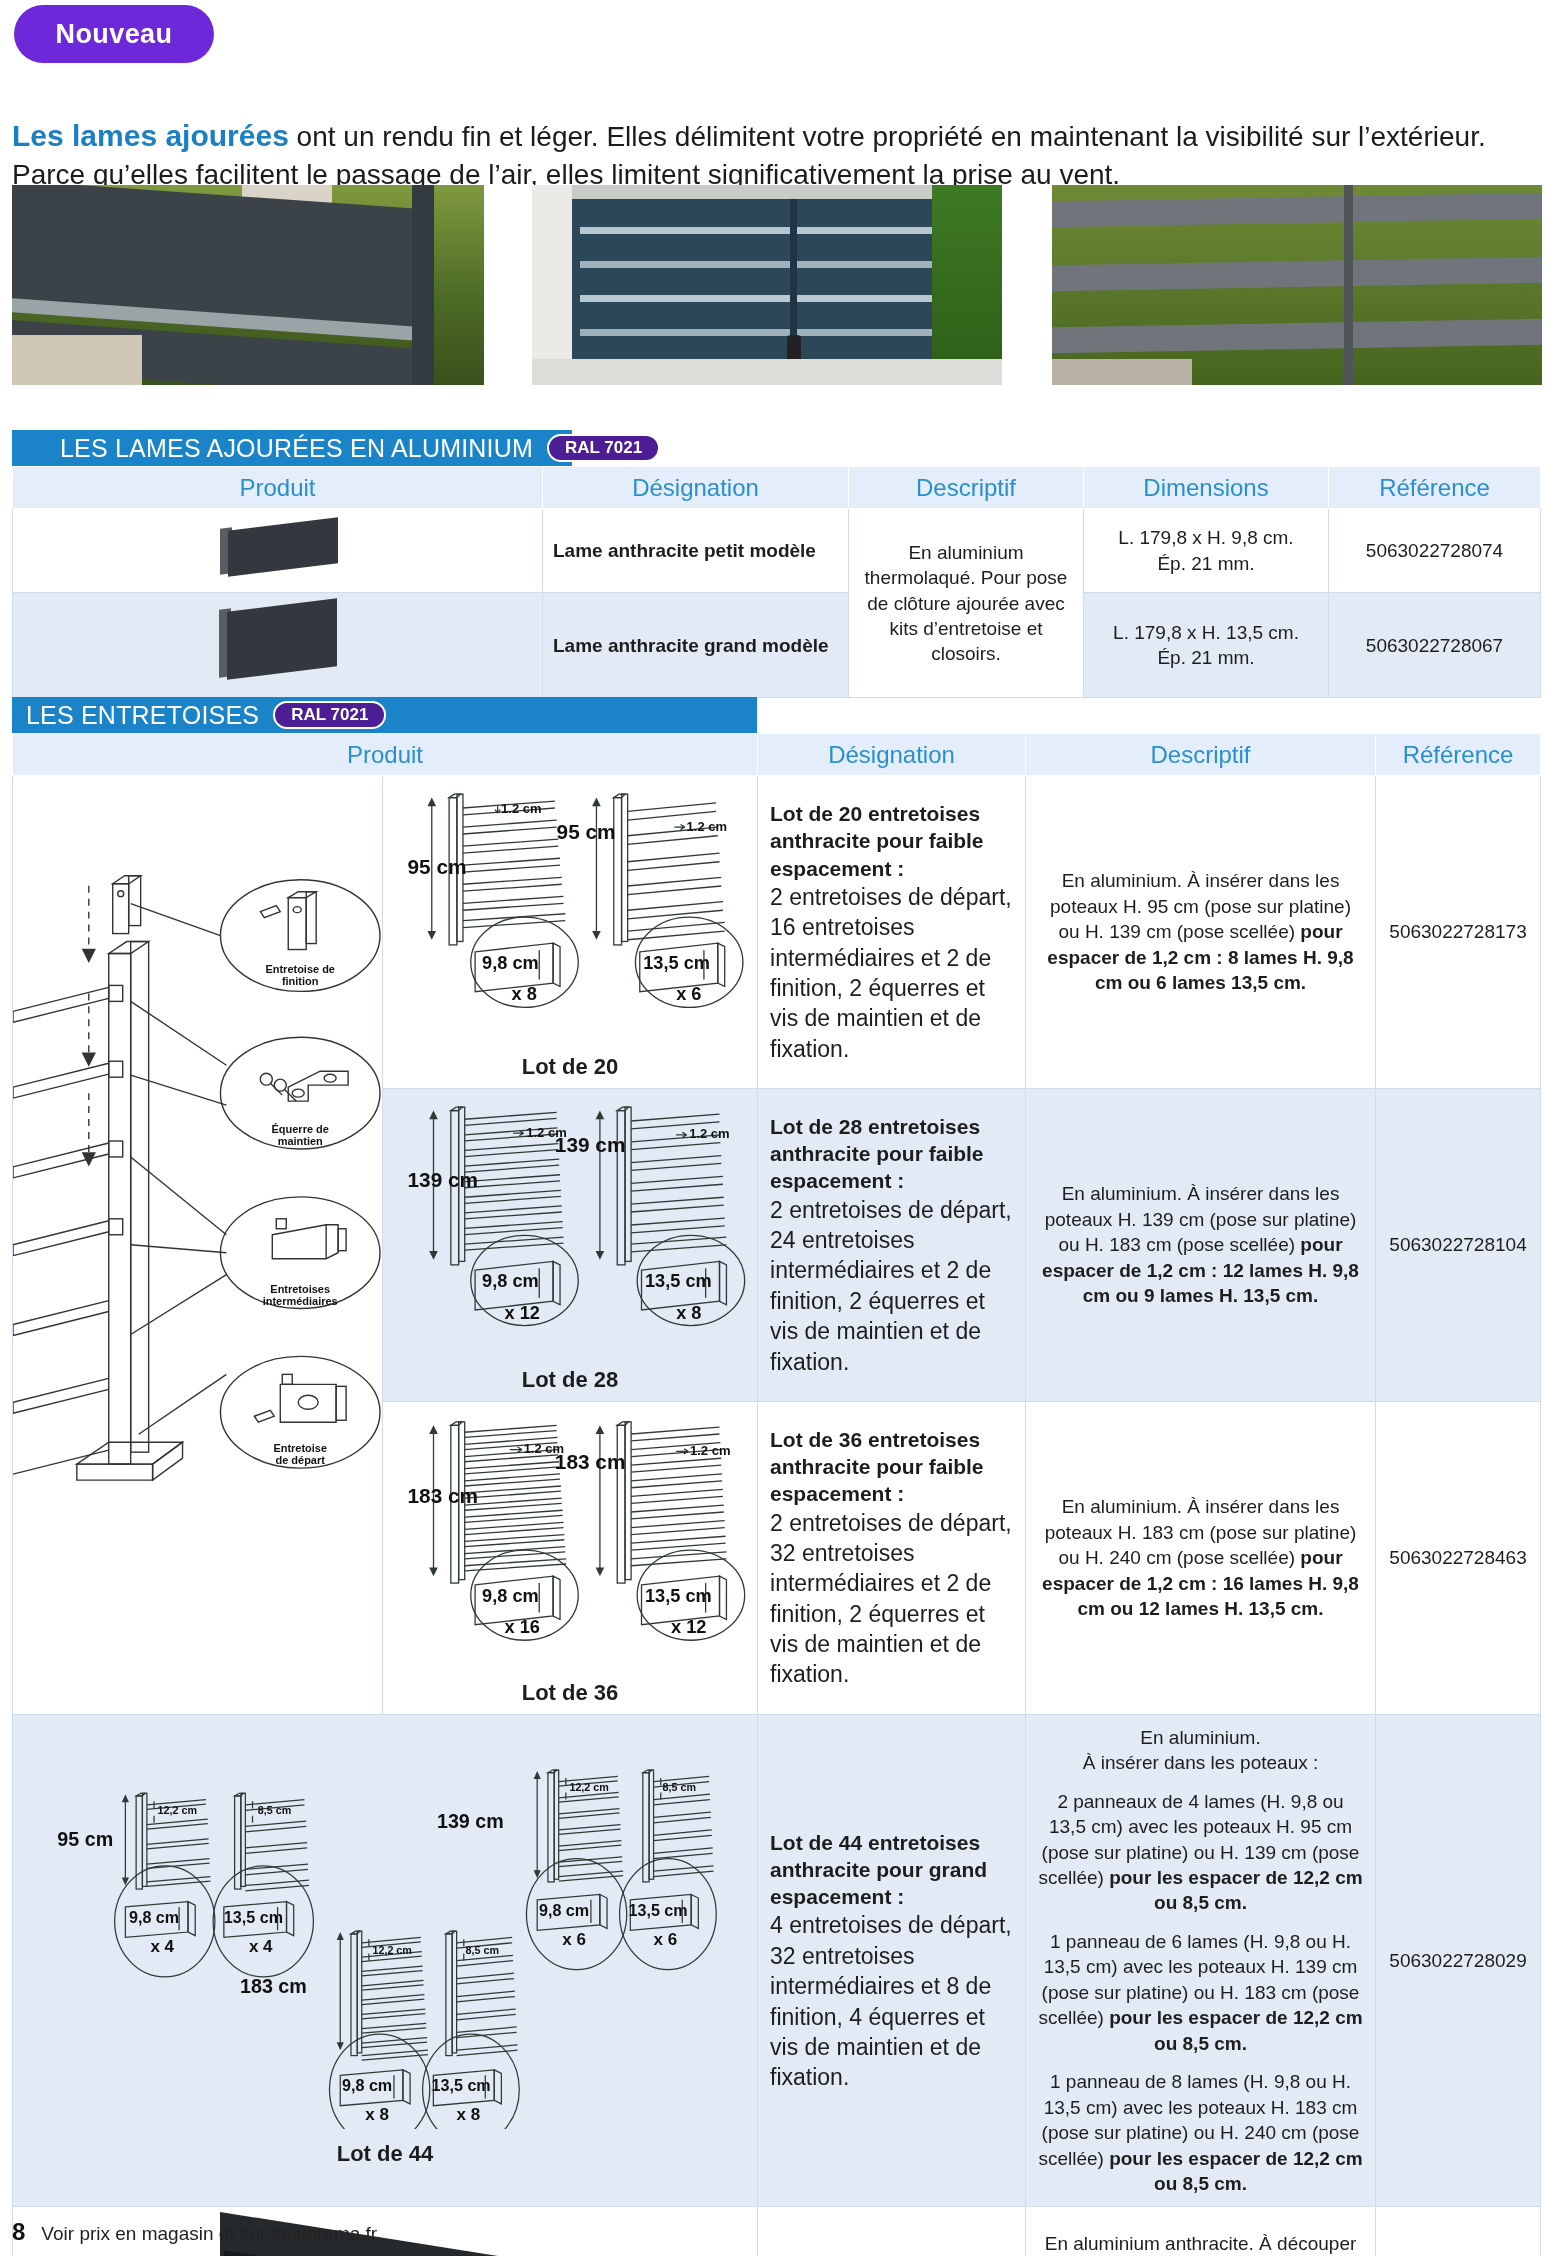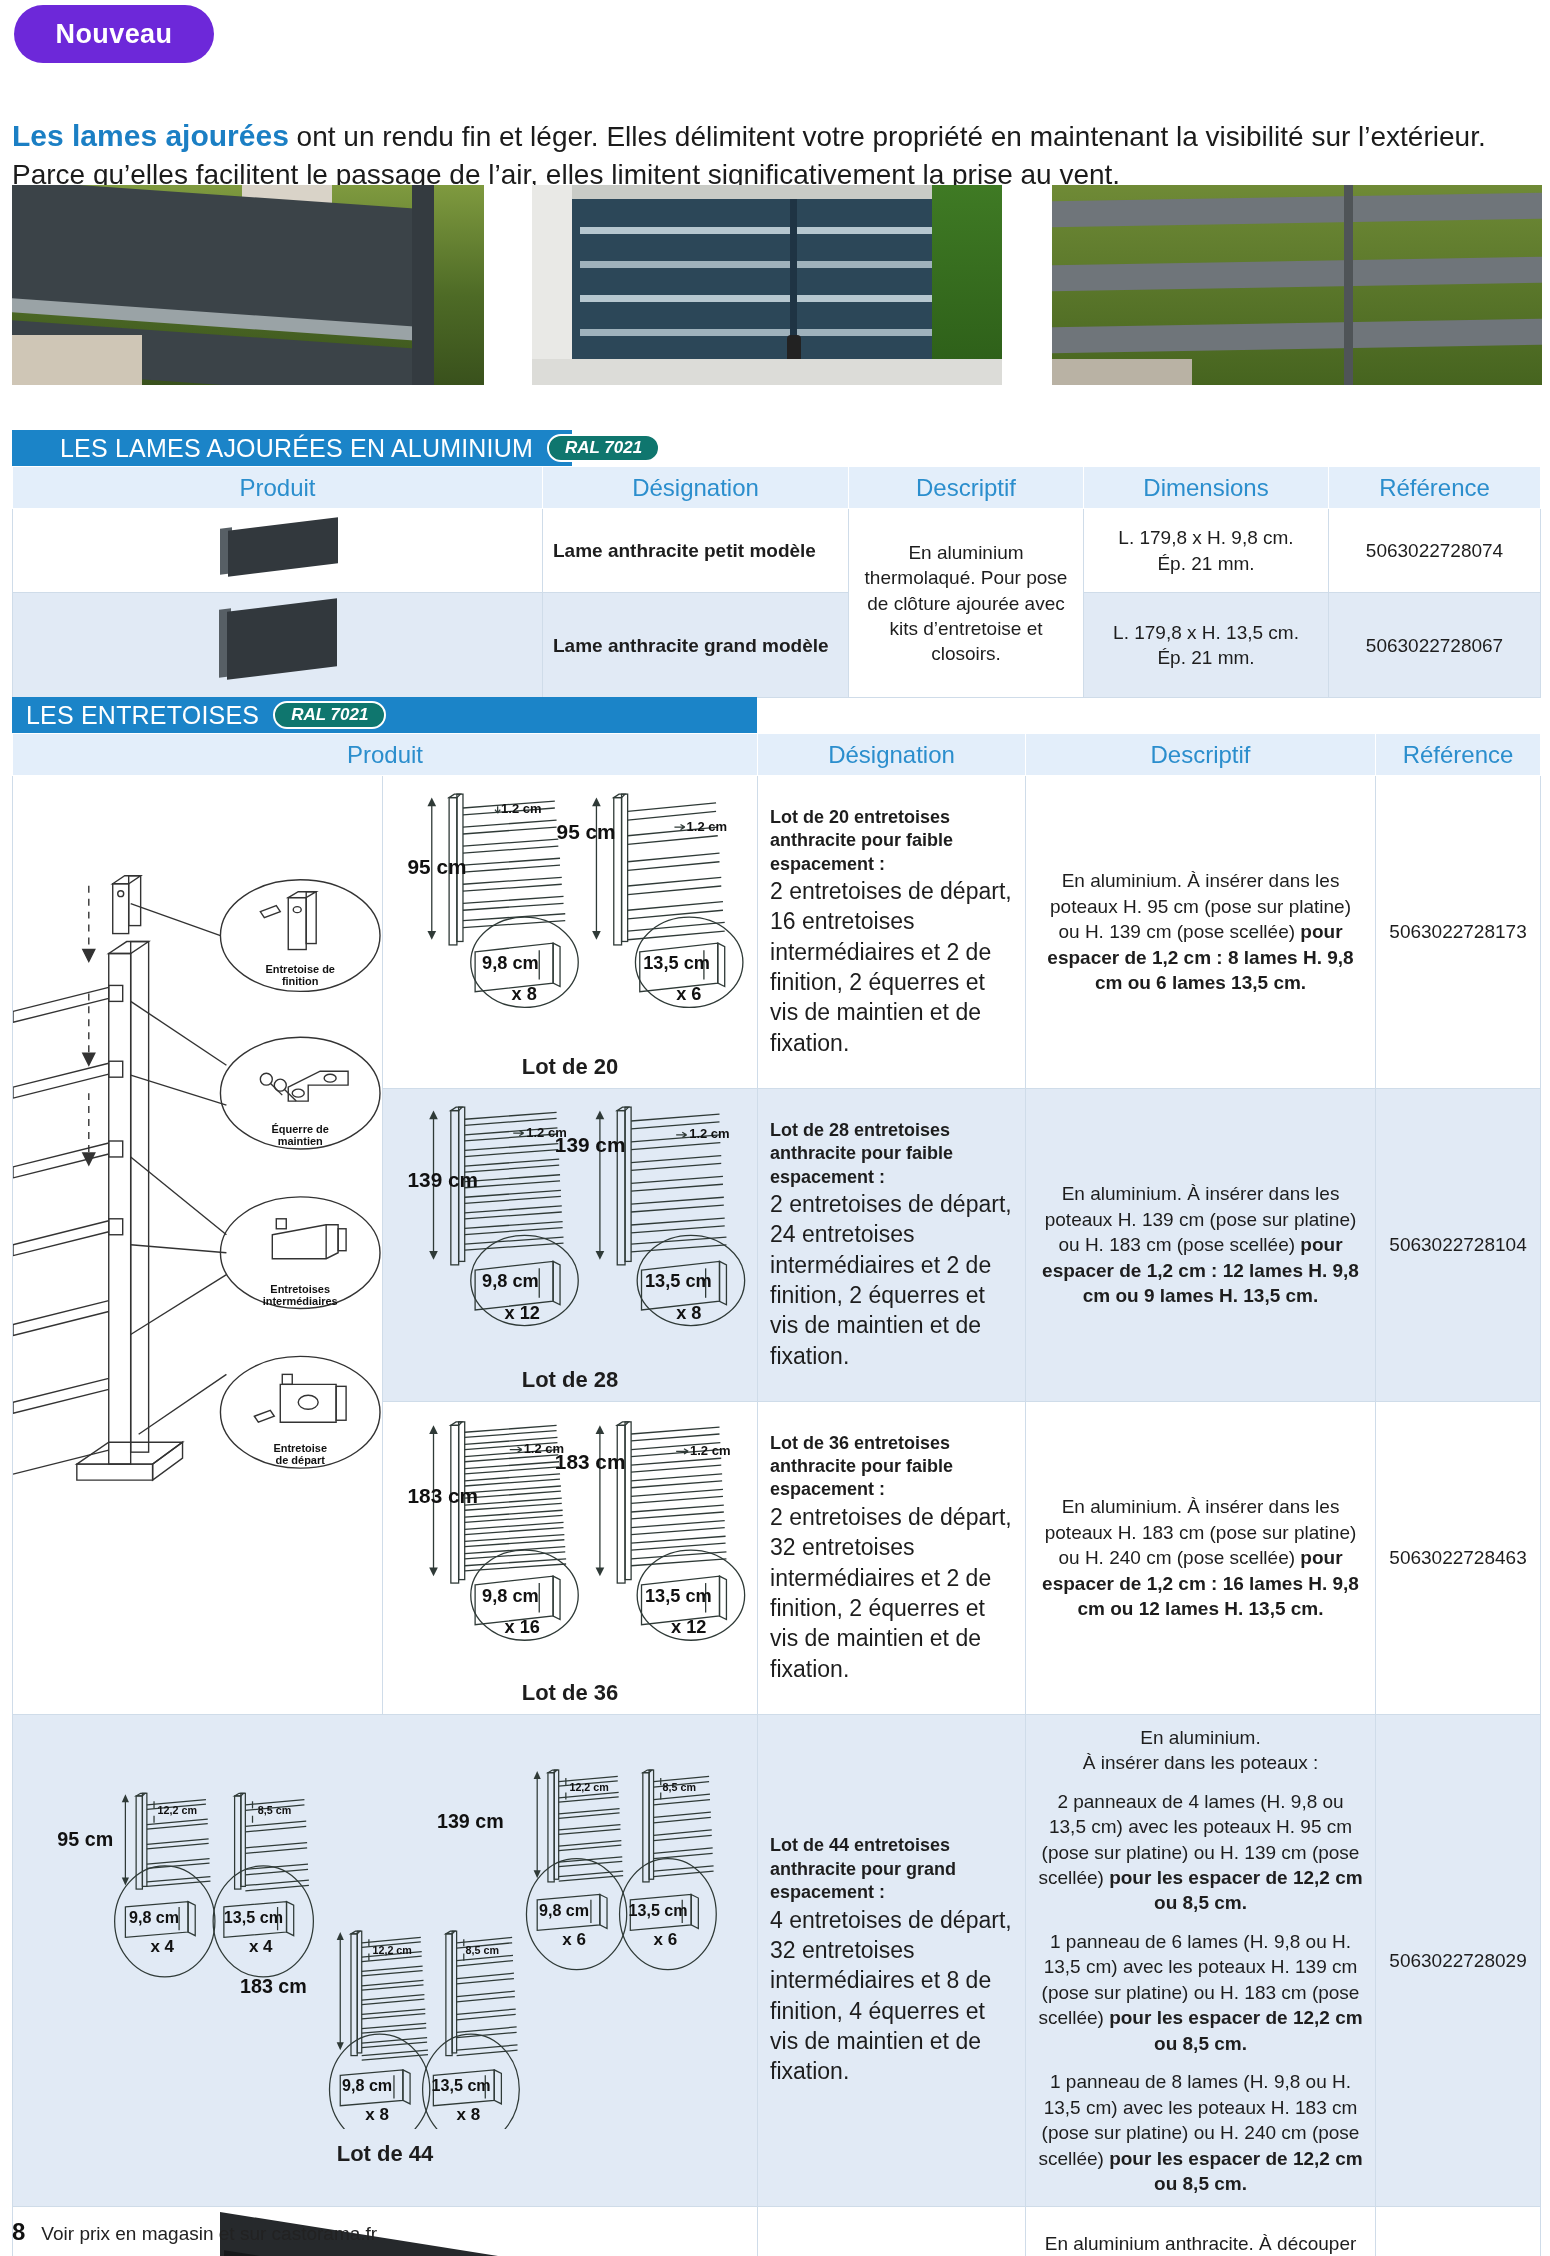--- a/index.html
+++ b/index.html
@@ -43,25 +43,24 @@
 
   
   .secbar{
     position:absolute; height:36px; background:#1b84c8;
     display:flex; align-items:center; padding-left:14px;
   }
   .secbar .sectitle{
     color:#ffffff; font-size:25px; letter-spacing:.2px; white-space:nowrap;
   }
   .ralchip{
-    margin-left:14px; background:#0f766e; color:#fff;
+    margin-left:14px; background:#4c1d95; color:#fff;
     border:2px solid #ffffff; border-radius:16px;
     font-size:17px; font-weight:bold; padding:3px 16px 4px; line-height:1;
     white-space:nowrap;
-    font-style:italic;
   }
 
   
   .tbl{ position:absolute; border-collapse:collapse; table-layout:fixed; }
   .tbl th{
     background:#e3eefa; color:#2b8ecd; font-weight:normal;
     font-size:24px; height:42px; border:1px solid #ffffff; vertical-align:middle;
   }
   .tbl td{
     border:1px solid #cfdce9; vertical-align:middle; text-align:center;
@@ -82,21 +81,21 @@
                   background:#575f65; transform:skewY(-7deg); }
   .lamepic.big{ width:122px; height:82px; }
   .lamepic.big .face{ top:4px; height:68px; }
   .lamepic.big .edge{ top:8px; height:68px; }
 
   
   #secbar2{ left:12px; top:697px; width:745px; }
   #tbl2{ left:12px; top:733px; width:1528px; }
   #tbl2 td{ padding:10px 12px; }
   .cell-desig{ text-align:left !important; vertical-align:middle; }
-  .cell-desig .hd{ font-weight:bold; font-size:18px; display:block; line-height:1.3; }
+  .cell-desig .hd{ font-weight:bold; font-size:21px; display:block; line-height:1.3; }
   .cell-desig .bd{ font-size:23px; display:block; line-height:1.32; }
   .cell-desc{ font-size:21px; line-height:1.36; }
   .cell-desc b{ font-weight:bold; }
   .cell-desc p{ margin:0 0 13px;text-align:center; }
   .cell-desc p:last-child{ margin-bottom:0; }
 
   
   .diagram{ width:100%; height:100%; display:block; }
   .lot-caption{ font-weight:bold; font-size:22px; margin-top:4px; }
 

